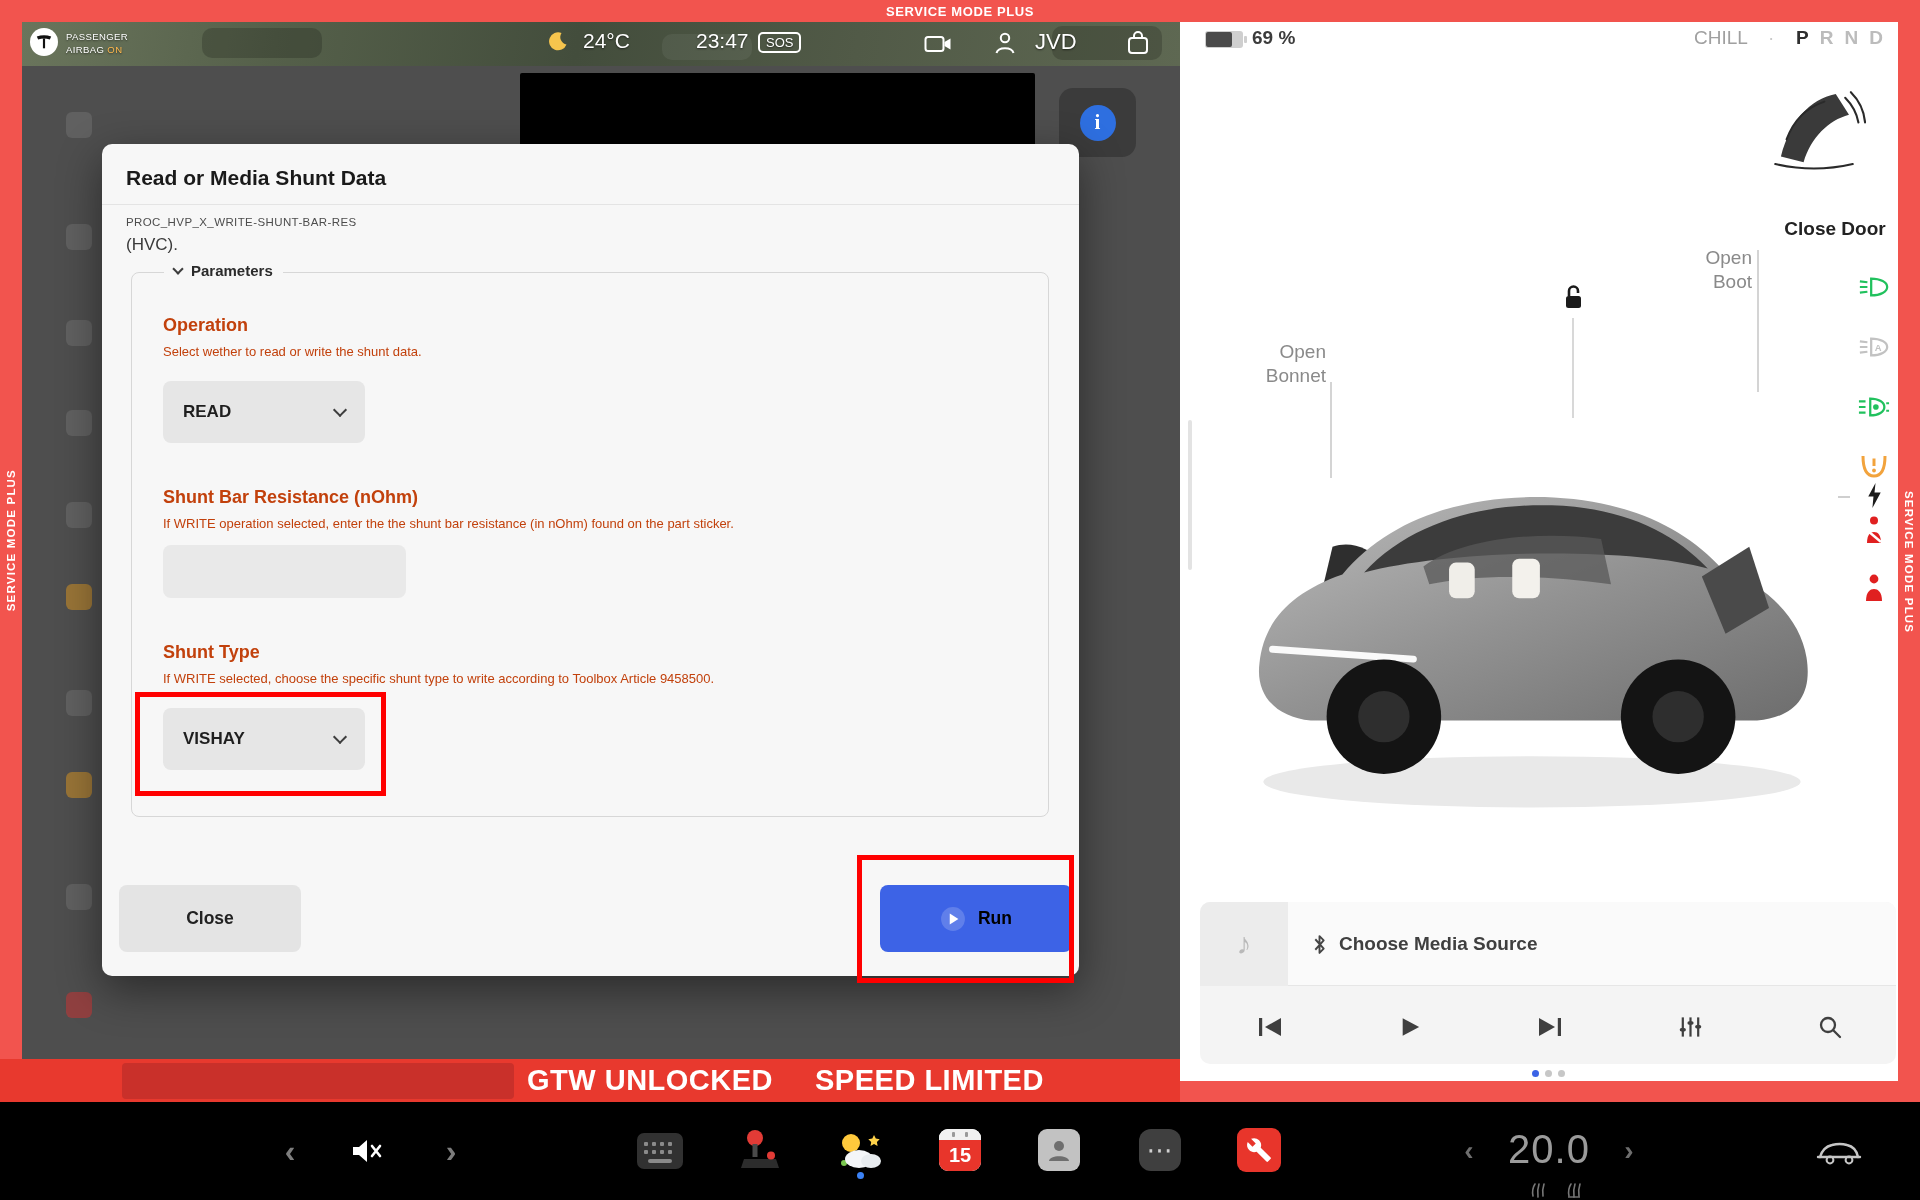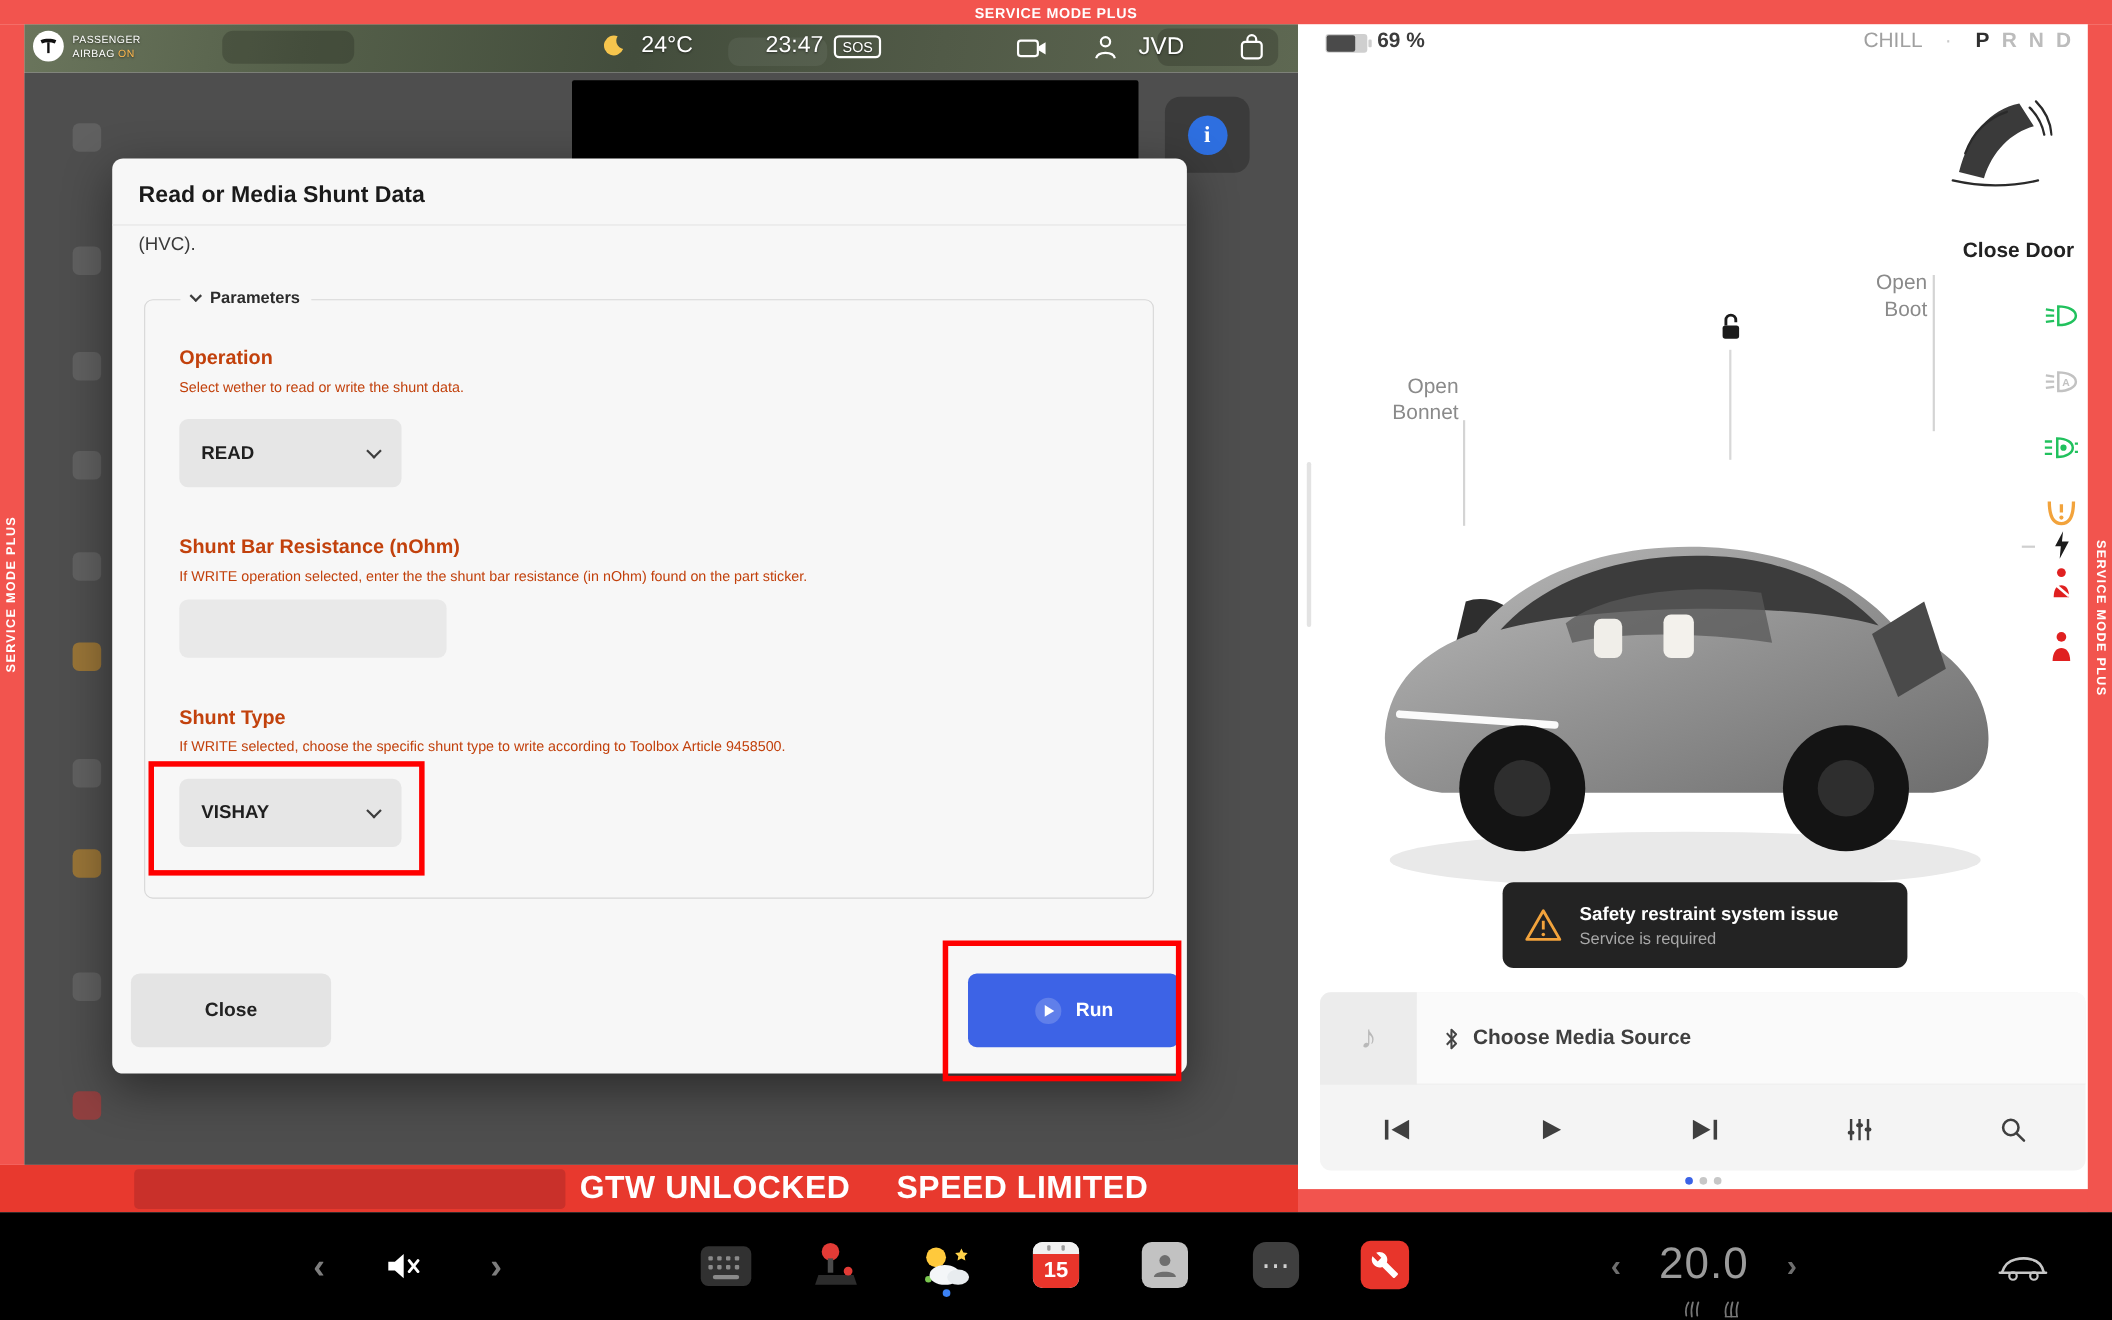--- a/index.html
+++ b/index.html
@@ -38,21 +38,21 @@
   .chev{display:inline-block;width:10px;height:10px;border-right:2.6px solid #3d3d3d;border-bottom:2.6px solid #3d3d3d;transform:rotate(45deg);margin-top:-5px}
   .chev.sm{width:8px;height:8px;border-width:2.2px;margin-top:-3px}
   .params-in{padding:42px 0 0 31px}
   .f-label{font-size:18px;font-weight:bold;color:#c2410c}
   .f-desc{font-size:13px;color:#c2410c;margin-top:8px}
   .dd{margin-top:22px;width:202px;height:62px;background:#e6e6e6;border-radius:8px;display:flex;align-items:center;justify-content:space-between;padding:0 20px;cursor:pointer}
   .dd span{font-size:17px;font-weight:bold;color:#1f1f1f}
   .f-input{margin-top:14px;width:243px;height:53px;background:#e9e9e9;border-radius:8px;border:none;outline:none;padding:0 14px;font-size:16px;color:#333}
   .btn{position:absolute;top:741px;height:67px;border:none;border-radius:8px;font-size:17.5px;font-weight:600;cursor:pointer;display:flex;align-items:center;justify-content:center;gap:12px;font-family:"Liberation Sans",sans-serif}
   .btn-close{left:17px;width:182px;background:#e4e4e4;color:#222}
-  .btn-run{left:778px;width:192px;background:#3d63e6;color:#ffffff}
+  .btn-run{left:778px;width:192px;background:#3d63e6;color:#000000}
 
   .annot{border:5px solid #ff0000;z-index:60;pointer-events:none}
 
   .redacted{left:520px;top:73px;width:515px;height:74px;background:#000;border-radius:2px;z-index:15}
   .info-btn{left:1059px;top:88px;width:77px;height:69px;background:#3b3b3b;border-radius:14px;display:flex;align-items:center;justify-content:center;z-index:15;cursor:pointer}
   .info-circle{width:36px;height:36px;border-radius:50%;background:#2e6fe0;color:#fff;font-size:21px;font-weight:bold;display:flex;align-items:center;justify-content:center;font-family:"Liberation Serif",serif}
 
   
   .right-bg{left:1180px;top:22px;width:718px;height:1059px;background:#fff}
   .glabel{color:#8a8a8a;font-size:19px;line-height:24px;font-weight:500}
@@ -153,20 +153,21 @@
   </div>
   <div class="a redacted"></div>
   <div class="a info-btn">
     <div class="info-circle">i</div>
   </div>
 
   <div class="a modal">
     <div class="modal-head">
       <div class="modal-title">Read or Media Shunt Data</div>
     </div>
+    <div class="modal-sub">PROC_HVP_X_WRITE-SHUNT-BAR-RES</div>
     <div class="clipped">(HVC).</div>
 
     <div class="params">
       <div class="params-legend">
         <span class="chev sm"></span>
         <span>Parameters</span>
       </div>
       <div class="params-in">
         <div class="f-label">Operation</div>
         <div class="f-desc">Select wether to read or write the shunt data.</div>
@@ -317,31 +318,20 @@
   </div>
   <div class="a" style="left:1860px;top:572px">
     <svg width="28" height="30" viewBox="0 0 28 28">
         <circle cx="14" cy="6" r="4.4" fill="#e02020"></circle>
         <path d="M6 28 c0-9 4-12 8-12 s8 3 8 12 Z" fill="#e02020"></path>
       </svg>
   </div>
 
   <div class="a" style="left:1188px;top:420px;width:4px;height:150px;background:#e3e3e3;border-radius:2px"></div>
 
-  <div class="a toast">
-    <svg width="34" height="31" viewBox="0 0 34 31">
-      <path d="M17 2 L32 28 H2 Z" fill="none" stroke="#f2a33c" stroke-width="2.6" stroke-linejoin="round"></path>
-      <path d="M17 11 v8" stroke="#f2a33c" stroke-width="2.6"></path>
-        <circle cx="17" cy="23.5" r="1.6" fill="#f2a33c"></circle>
-    </svg>
-    <div>
-      <div class="toast-title">Safety restraint system issue</div>
-      <div class="toast-sub">Service is required</div>
-    </div>
-  </div>
 
   <div class="a media">
     <div class="media-top">
       <div class="album">
           <span>♪</span>
         </div>
       <div style="position:absolute;left:112px;top:0;height:84px;display:flex;align-items:center;gap:12px">
         <svg width="15" height="21" viewBox="0 0 14 20">
             <path d="M3 5 L11 14 L7 18 V2 L11 6 L3 15" fill="none" stroke="#454545" stroke-width="1.8" stroke-linejoin="round"></path>
           </svg>

